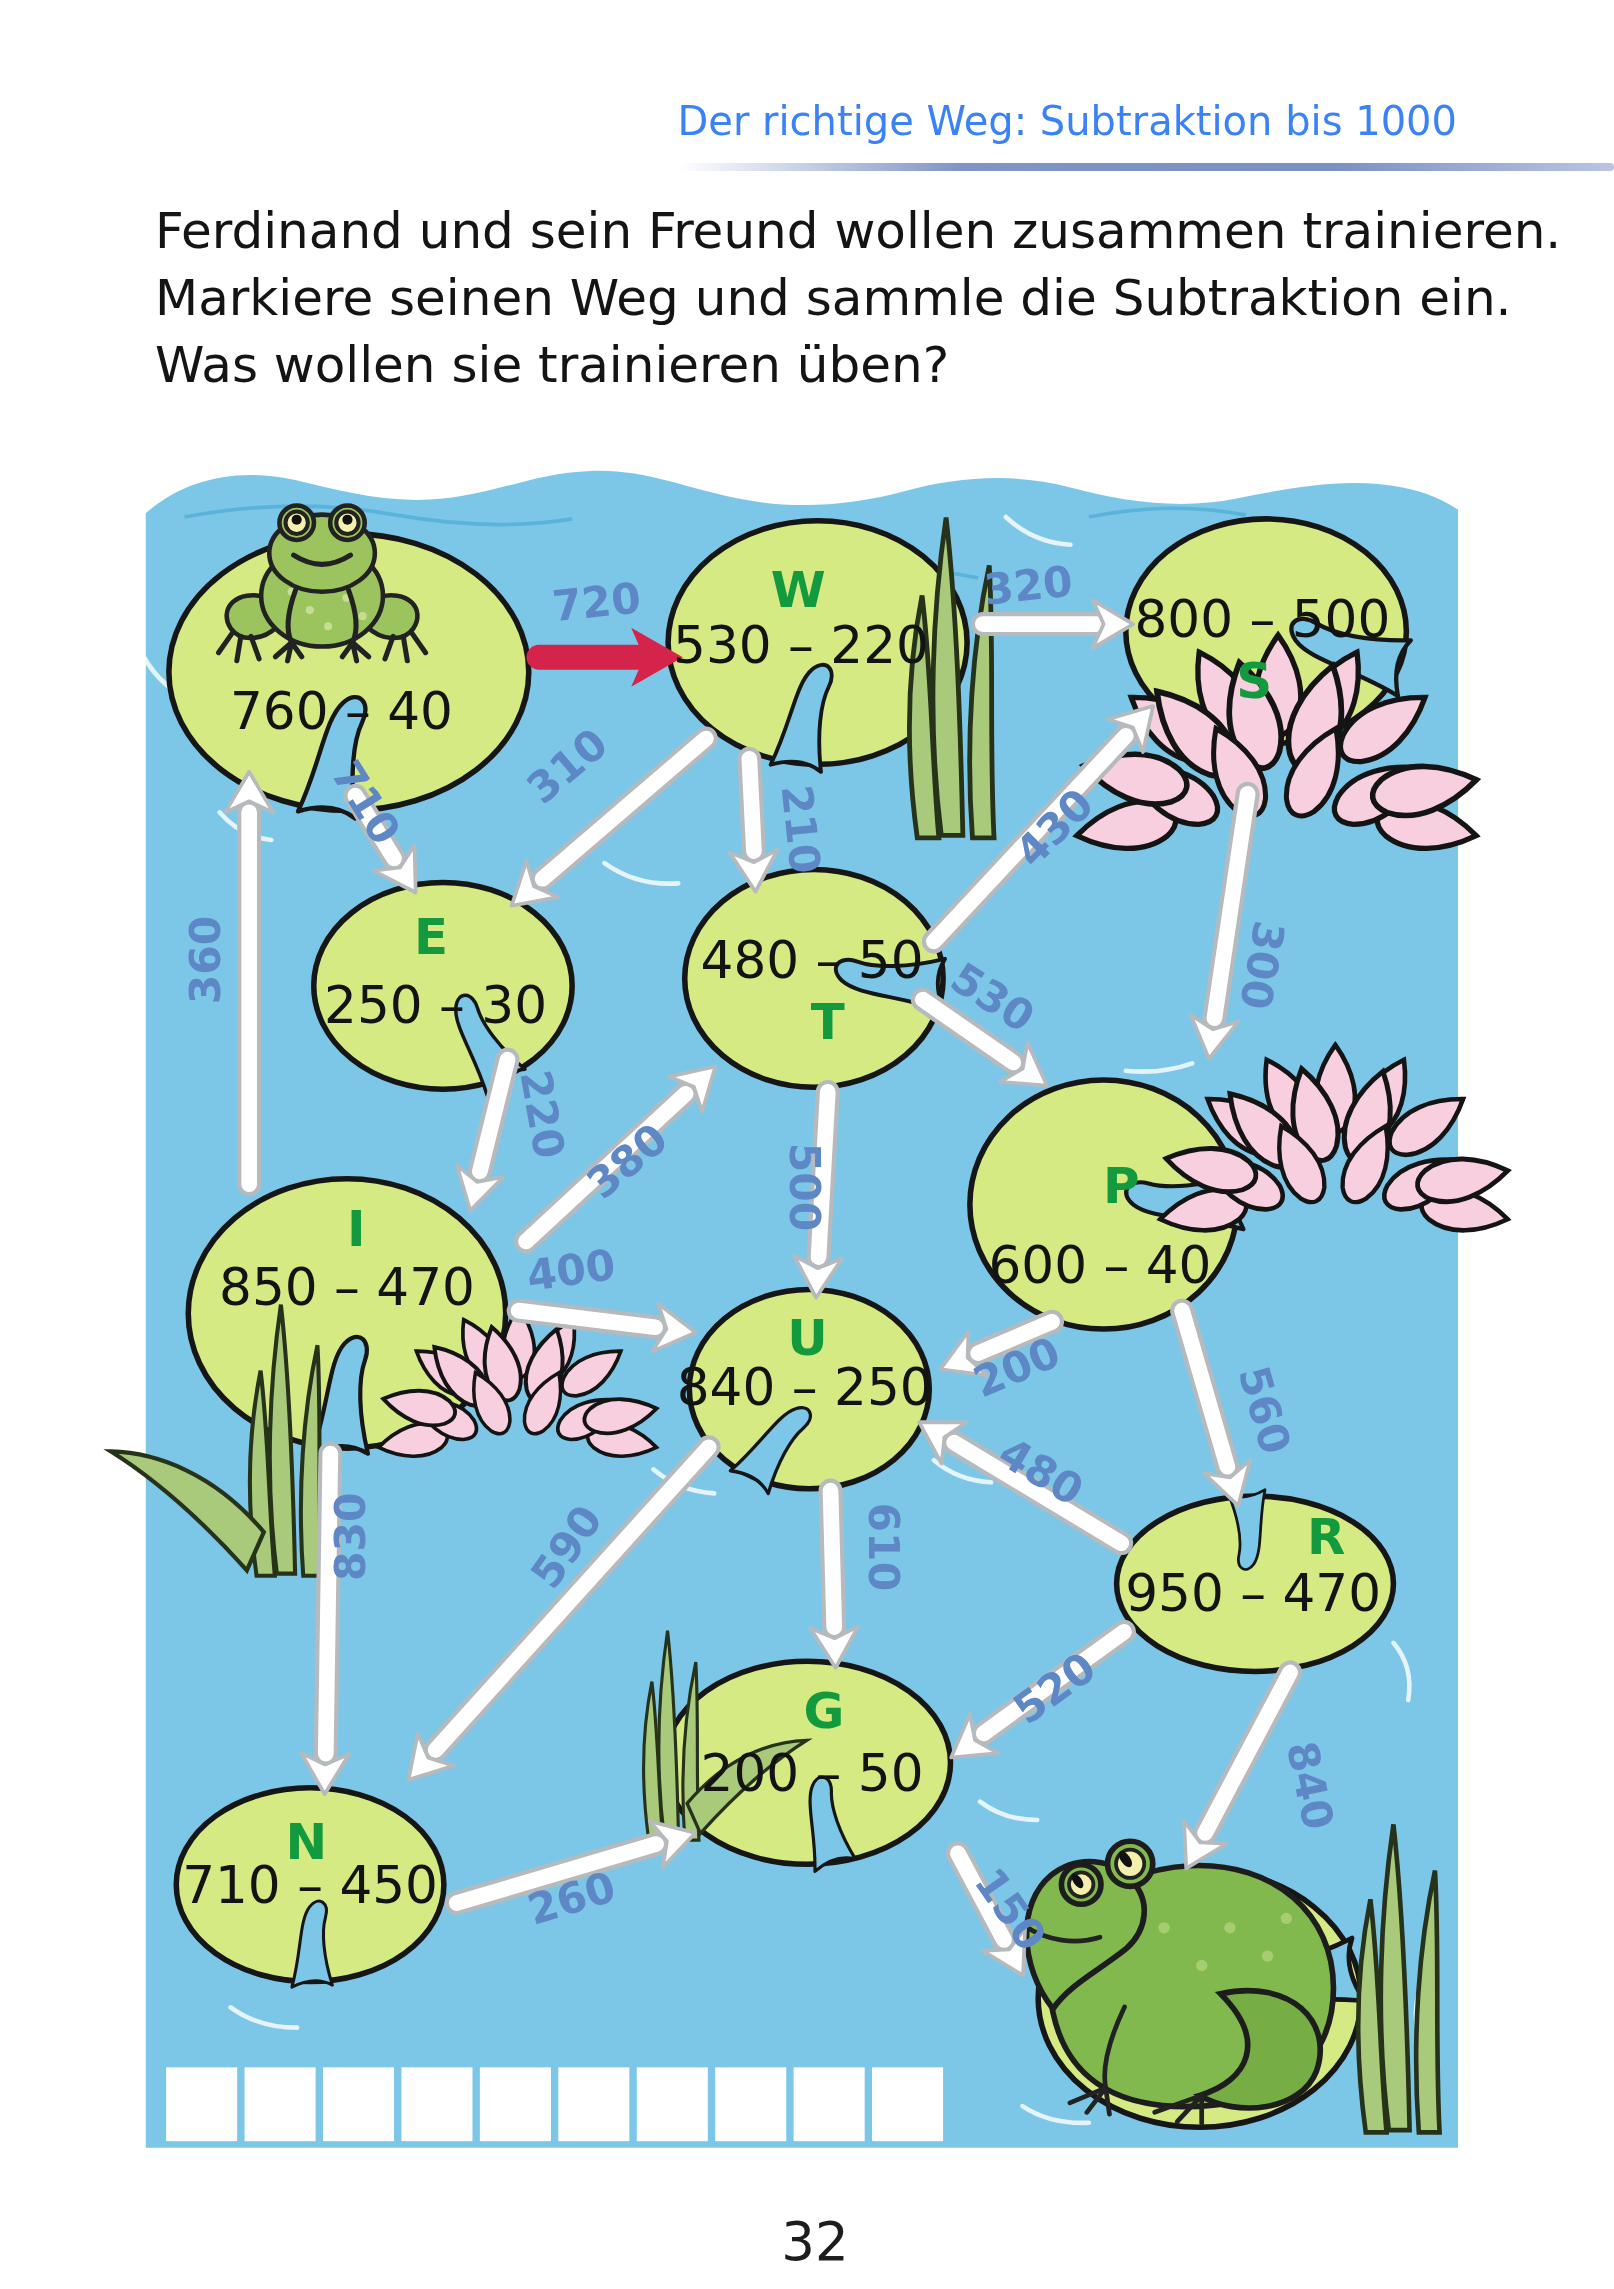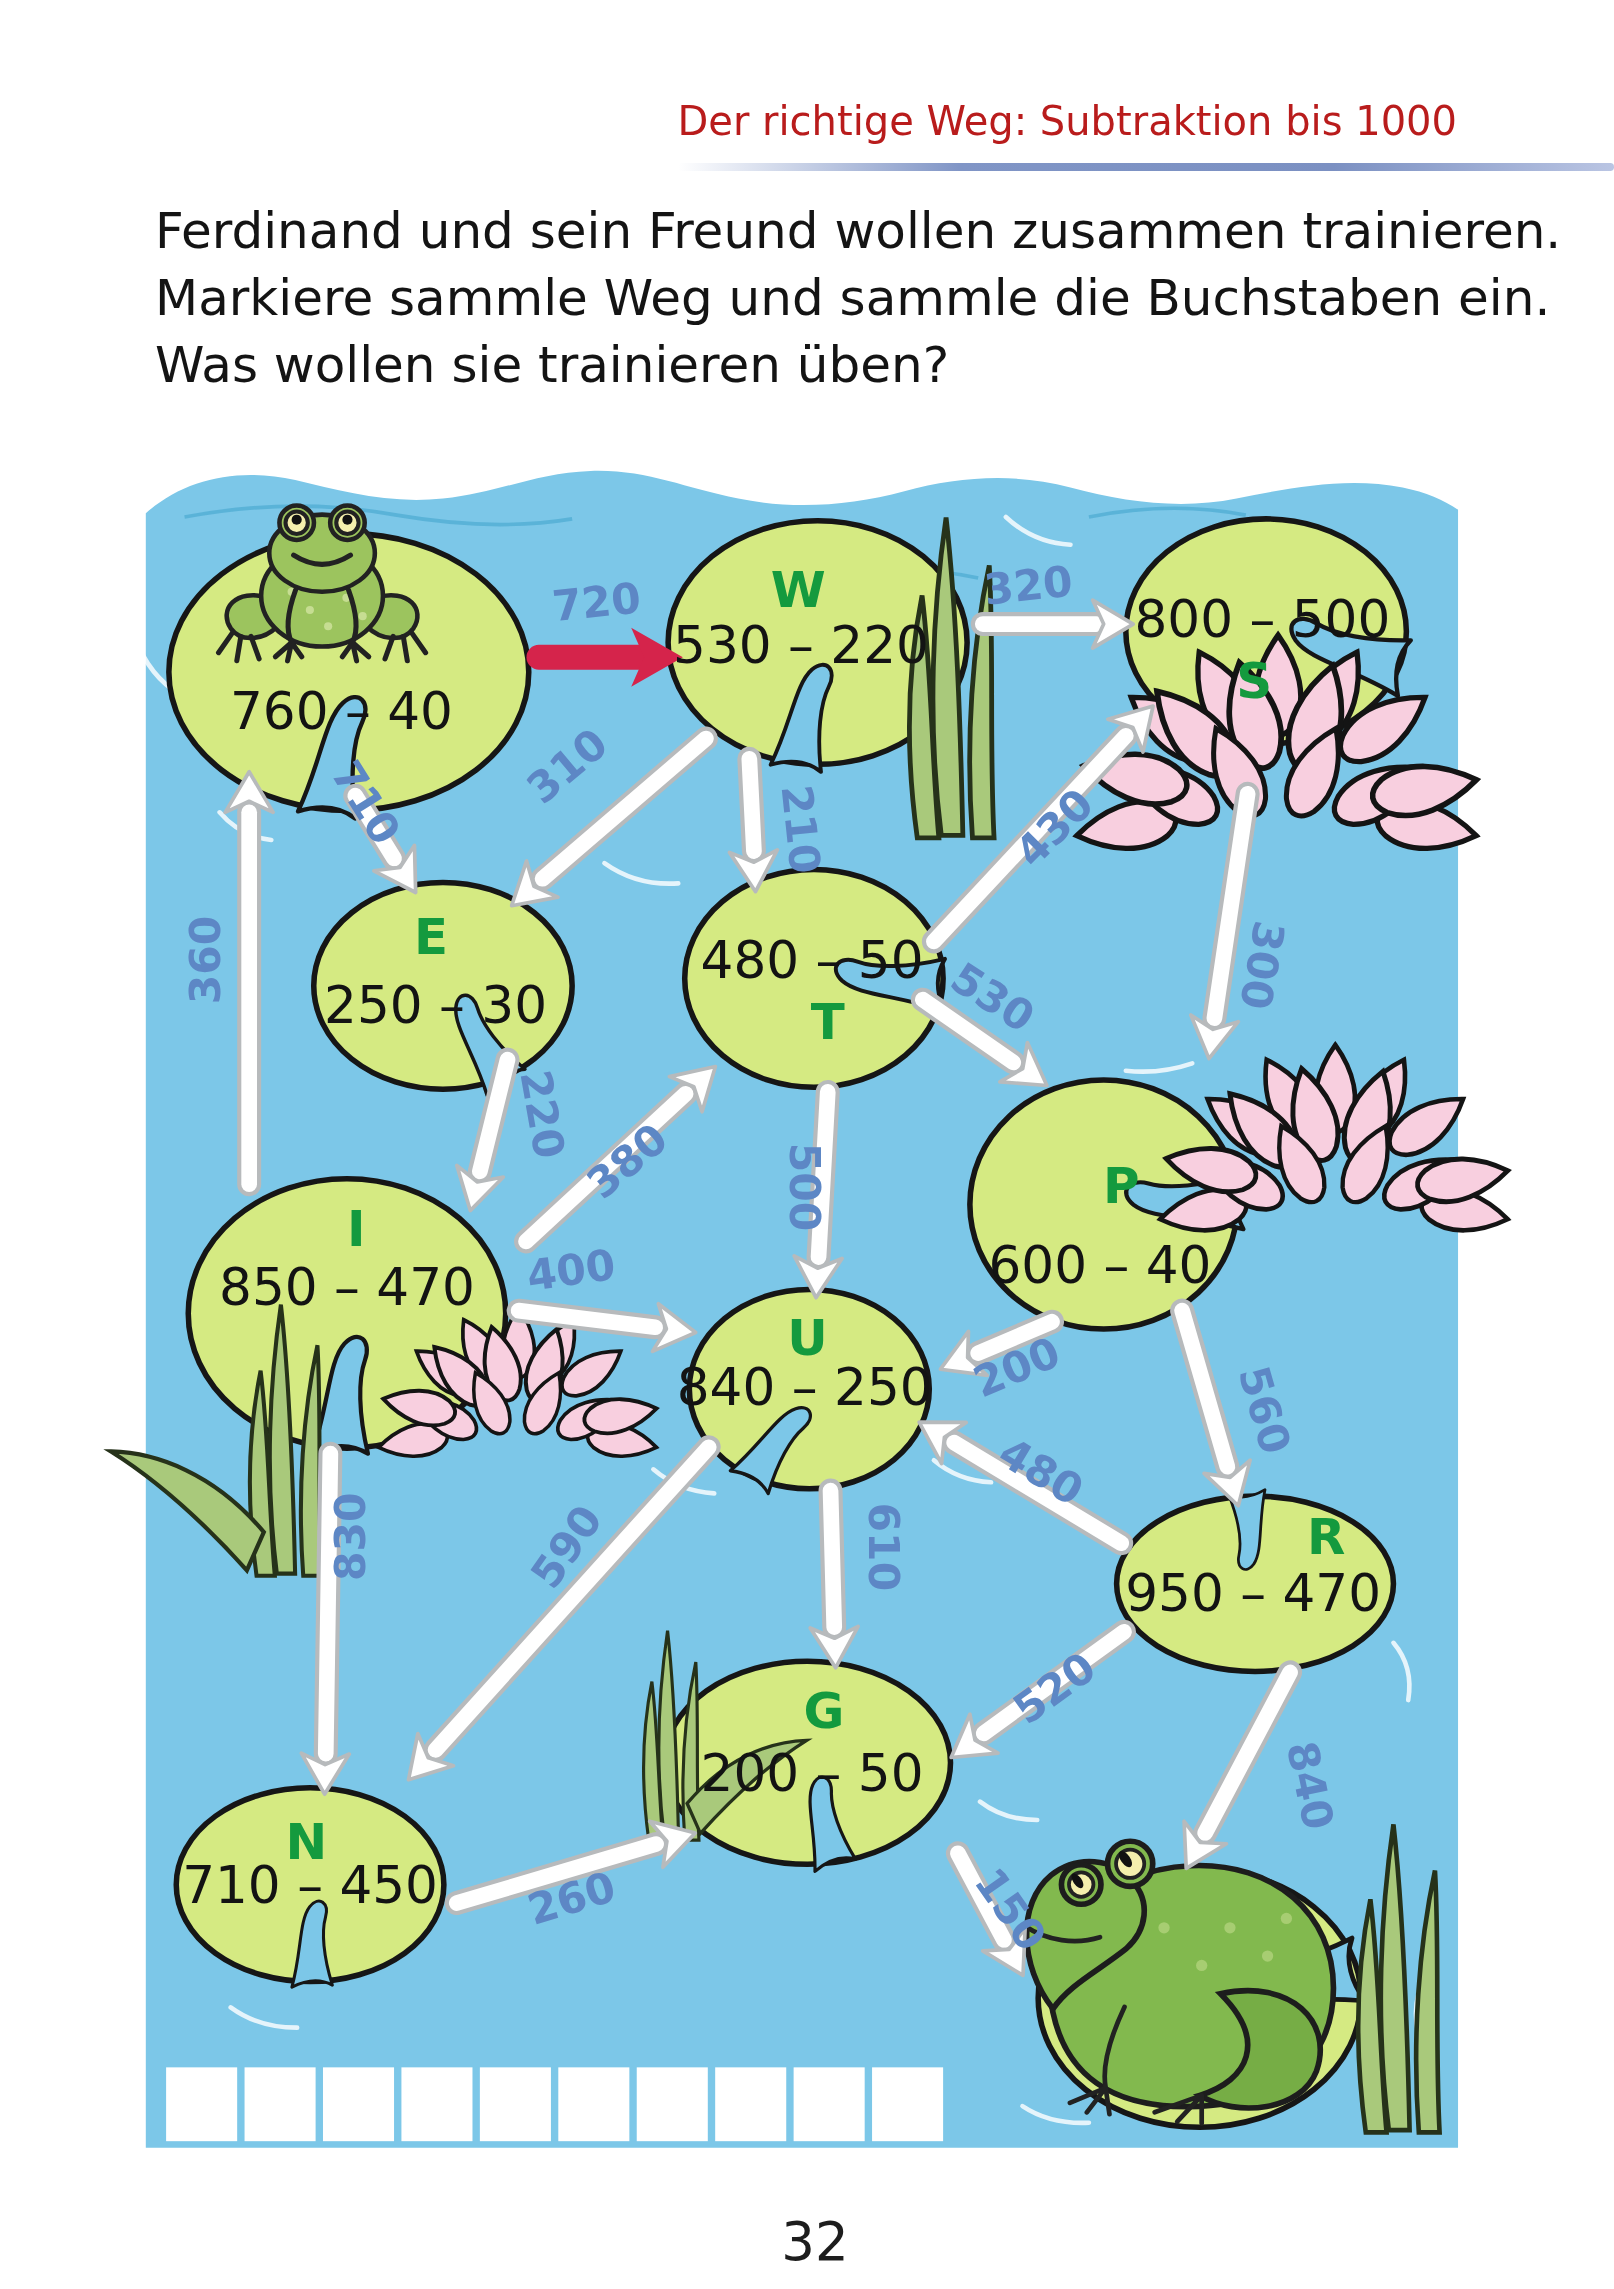--- a/index.html
+++ b/index.html
@@ -1,18 +1,18 @@
 <!DOCTYPE html>
 <html style="font-size:14.8px"><head>
 <meta charset="utf-8">
 <style>
   html,body{margin:0;padding:0;background:#ffffff;}
   .page{position:relative;width:1614px;height:2290px;background:#ffffff;
         font-family:"DejaVu Sans",sans-serif;overflow:hidden;}
-  .title{position:absolute;top:98px;right:157px;font-size:40px;color:#b91c1c;}
+  .title{position:absolute;top:98px;right:157px;font-size:40px;color:#3b82f6;}
   .rule{position:absolute;top:163px;left:678px;right:0;height:8.3px;border-radius:3.7px;
         background:linear-gradient(90deg,rgba(140,158,205,0) 0%,#8095c6 30%,#7b90c2 70%,#bac5e3 100%);}
   .instructions{position:absolute;top:198px;left:155px;font-size:50px;line-height:67px;color:#141414;}
   .pageno{position:absolute;top:2211px;left:8px;width:1614px;text-align:center;font-size:53px;color:#1d1d1d;}
   svg.scene{position:absolute;left:0;top:0;}
   .pad-f{fill:#d5ea82;stroke:#161616;stroke-width:6;}
   .notch{fill:#7cc7e8;stroke:#161616;stroke-width:5;stroke-linejoin:round;}
   .prob{font-family:"DejaVu Sans",sans-serif;font-size:56px;fill:#131313;text-anchor:middle;}
   .letter{font-family:"DejaVu Sans",sans-serif;font-size:54px;font-weight:bold;fill:#149a3e;text-anchor:middle;}
   .albl{font-family:"DejaVu Sans",sans-serif;font-size:46px;font-weight:bold;fill:#5d87c5;text-anchor:middle;}
@@ -37,21 +37,21 @@
 </head>
 <body>
 
 <div class="page">
 
   <div class="title">Der richtige Weg: Subtraktion bis 1000</div>
   <div class="rule"></div>
 
   <div class="instructions">
     <div>Ferdinand und sein Freund wollen zusammen trainieren.</div>
-    <div>Markiere sammle Weg und sammle die Buchstaben ein.</div>
+    <div>Markiere seinen Weg und sammle die Subtraktion ein.</div>
     <div>Was wollen sie trainieren üben?</div>
   </div>
 
   <svg class="scene" width="1614" height="2290" viewBox="0 0 1749 2481">
 
     <defs>
       <path id="petal" class="pet" d="M0 -86 C 20 -58 28 -26 15 -2 C 6 12 -6 12 -15 -2 C -28 -26 -20 -58 0 -86 Z"></path>
       <g id="lily">
         <use href="#petal" transform="translate(-105,14) rotate(-100)"></use>
         <use href="#petal" transform="translate(102,14) rotate(100)"></use>

